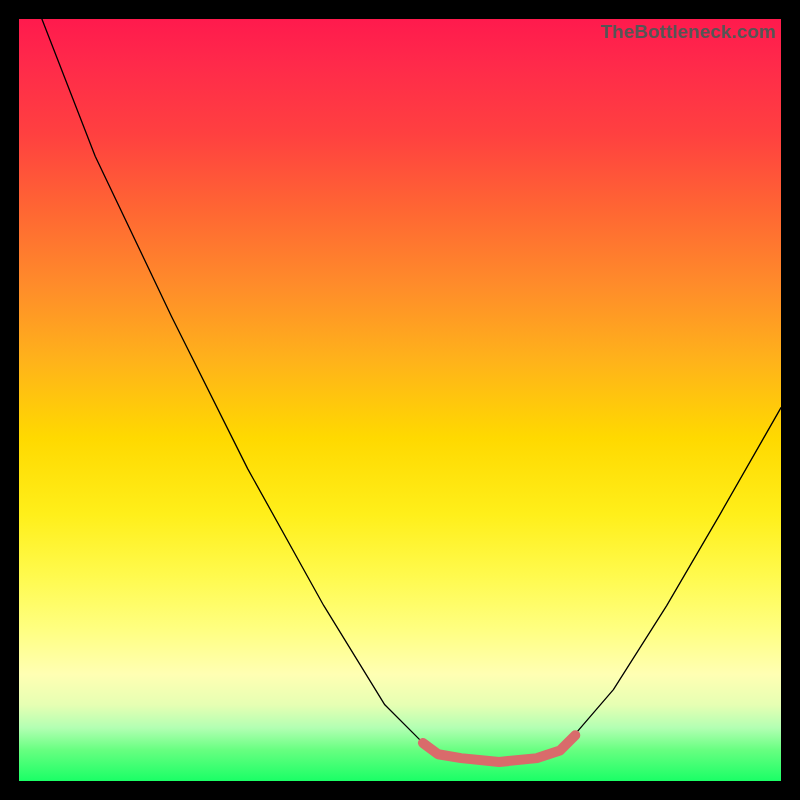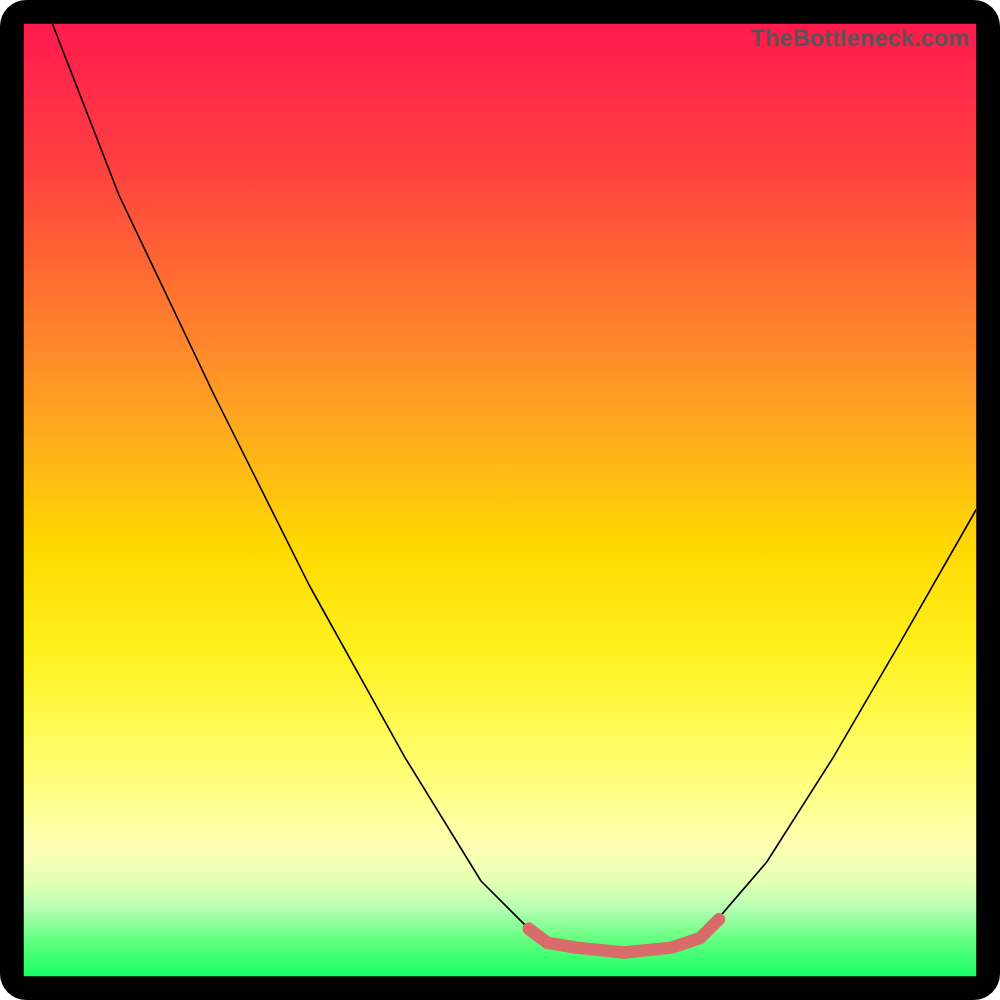--- a/index.html
+++ b/index.html
@@ -8,21 +8,20 @@
     width: 800px;
     height: 800px;
     overflow: hidden;
     font-family: Arial, sans-serif;
   }
   .container {
     position: relative;
     width: 800px;
     height: 800px;
     background: #000;
-    border-radius: 21px;
   }
   .plot-area {
     position: absolute;
     left: 19px;
     top: 19px;
     width: 762px;
     height: 762px;
     background: linear-gradient(to bottom,
       #ff1a4d 0%,
       #ff2a4a 6%,

